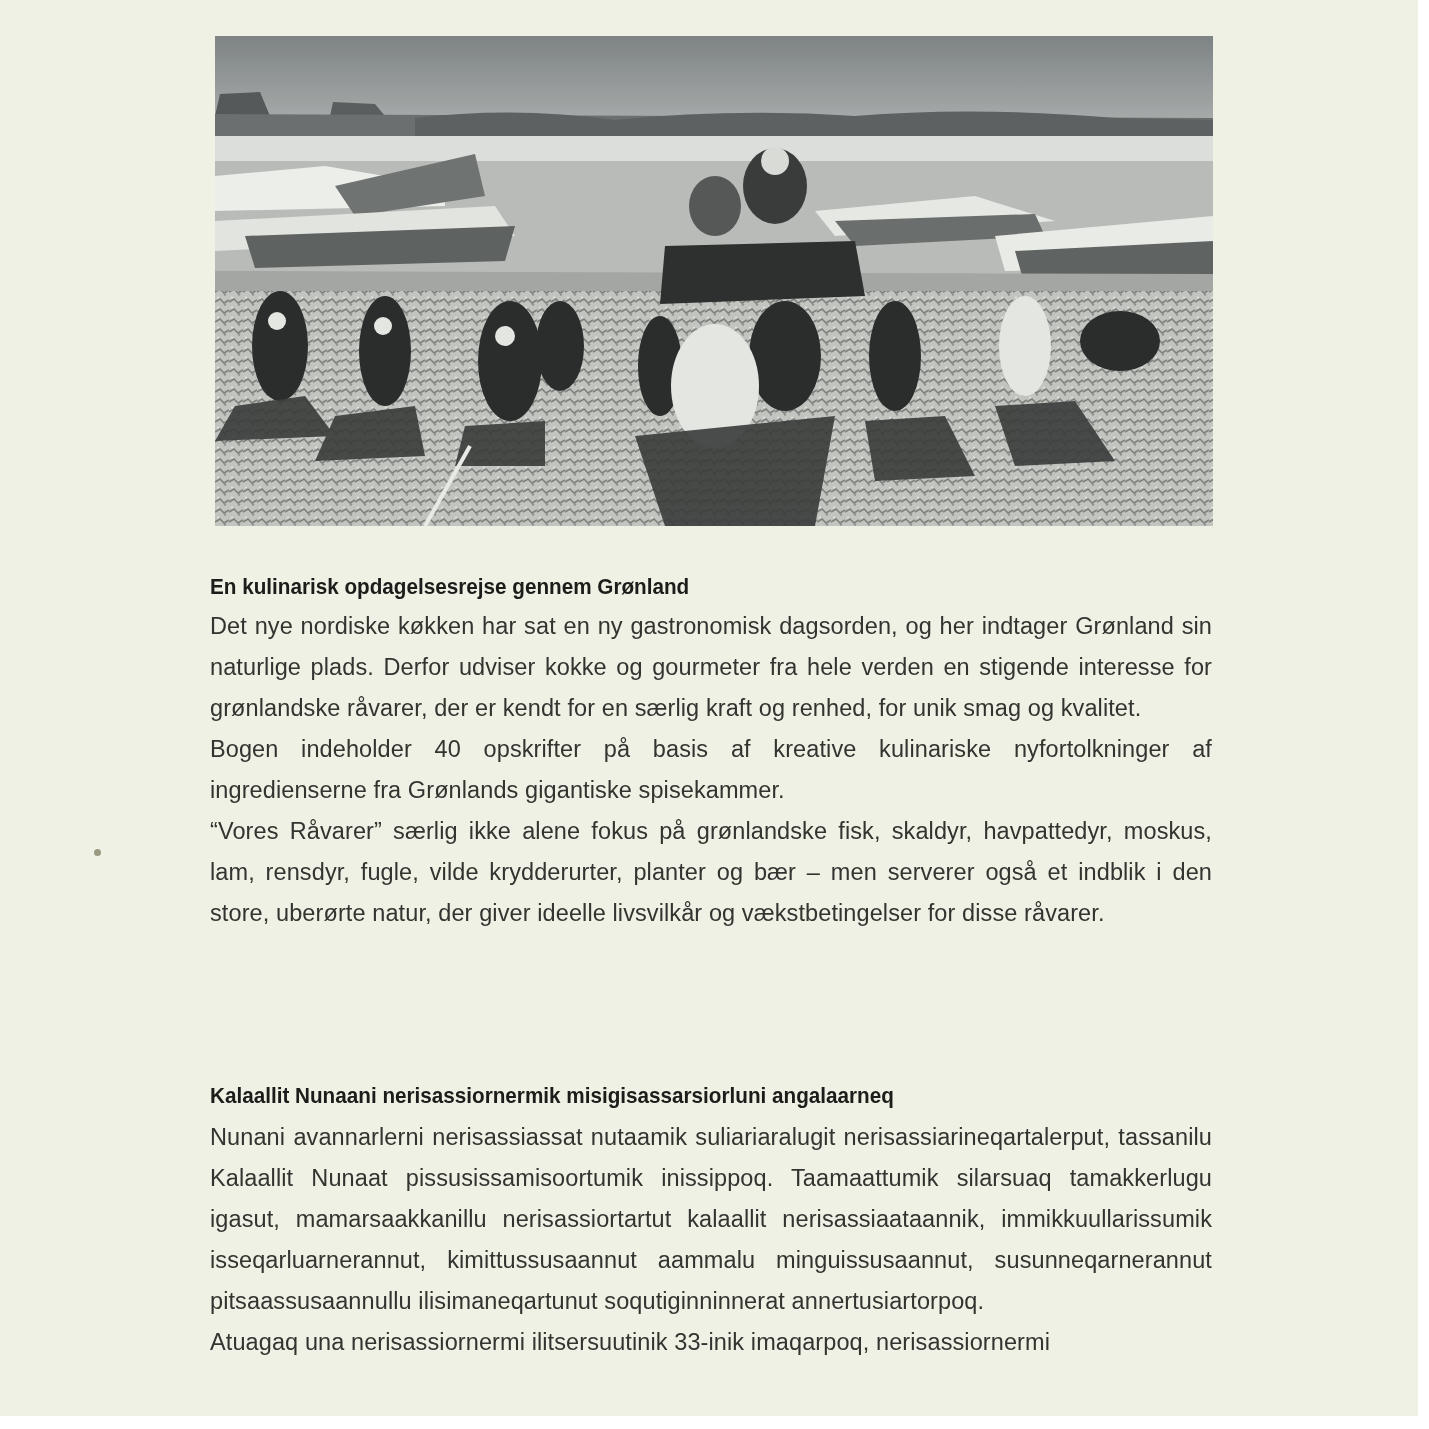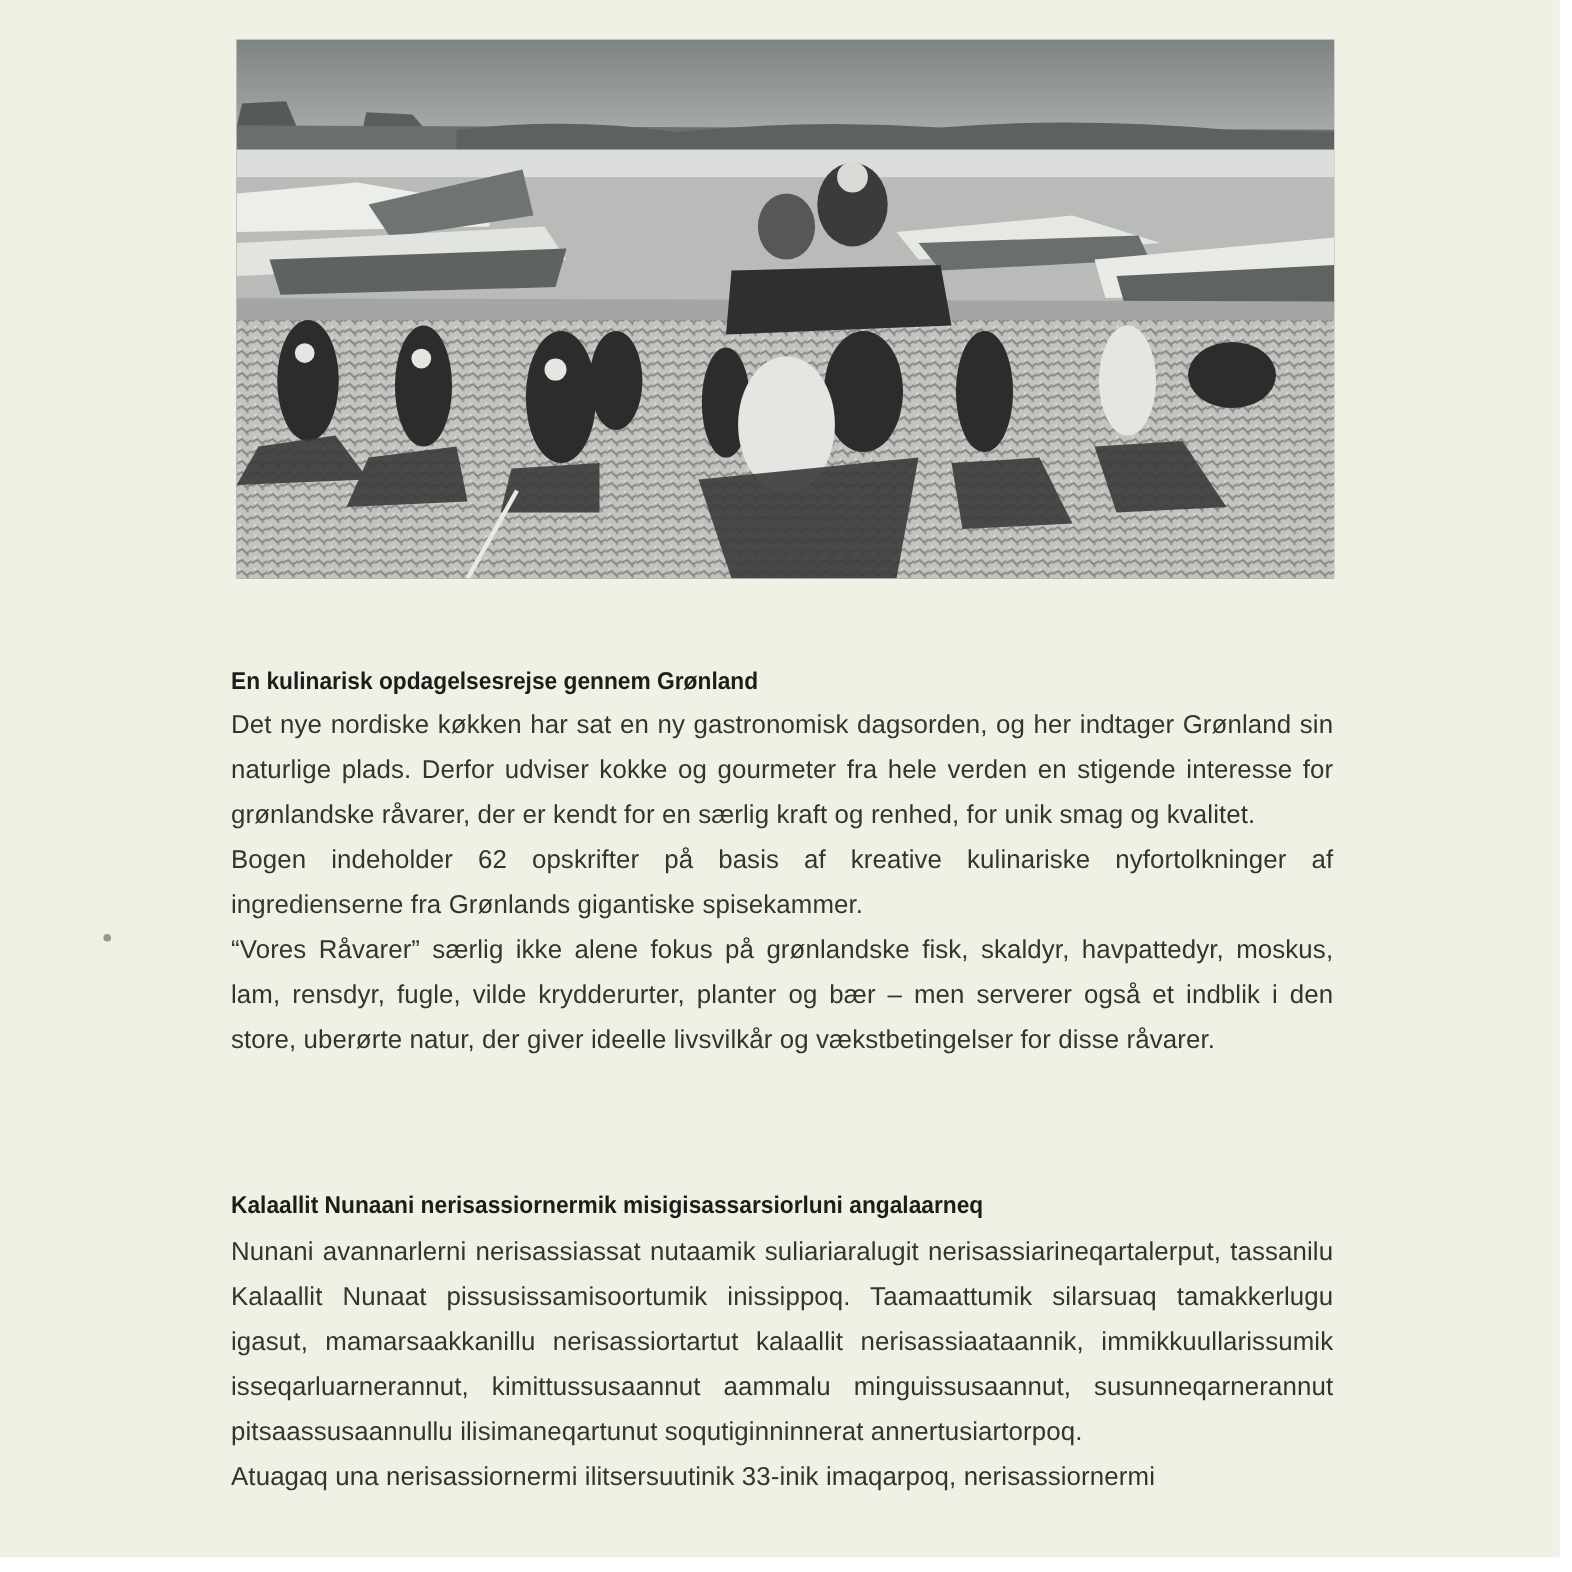--- a/index.html
+++ b/index.html
@@ -47,21 +47,21 @@
       white-space: nowrap;
     }
     .article p {
       margin: 0;
       font-size: 23.5px;
       line-height: 41px;
       text-align: justify;
       color: #333330;
       letter-spacing: 0.1px;
     }
-    .article-da { top: 604px; }
+    .article-da { top: 572px; }
     .article-da h2 { margin-bottom: 4px; }
     .article-kl { top: 1081px; }
     .article-kl h2 { margin-bottom: 6px; }
     .dot {
       position: absolute;
       left: 94px;
       top: 849px;
       width: 7px;
       height: 7px;
       border-radius: 50%;
@@ -163,21 +163,21 @@
       </g>
       <line x1="210" y1="490" x2="255" y2="410" stroke="#e8eae6" stroke-width="4"></line>
     </svg>
   </div>
 
   <div class="dot"></div>
 
   <div class="article article-da">
     <h2>En kulinarisk opdagelsesrejse gennem Grønland</h2>
     <p>Det nye nordiske køkken har sat en ny gastronomisk dagsorden, og her indtager Grønland sin naturlige plads. Derfor udviser kokke og gourmeter fra hele verden en stigende interesse for grønlandske råvarer, der er kendt for en særlig kraft og renhed, for unik smag og kvalitet.</p>
-    <p>Bogen indeholder 62 opskrifter på basis af kreative kulinariske nyfortolkninger af ingredienserne fra Grønlands gigantiske spisekammer.</p>
+    <p>Bogen indeholder 40 opskrifter på basis af kreative kulinariske nyfortolkninger af ingredienserne fra Grønlands gigantiske spisekammer.</p>
     <p>“Vores Råvarer” særlig ikke alene fokus på grønlandske fisk, skaldyr, havpattedyr, moskus, lam, rensdyr, fugle, vilde krydderurter, planter og bær – men serverer også et indblik i den store, uberørte natur, der giver ideelle livsvilkår og vækstbetingelser for disse råvarer.</p>
   </div>
 
   <div class="article article-kl">
     <h2>Kalaallit Nunaani nerisassiornermik misigisassarsiorluni angalaarneq</h2>
     <p>Nunani avannarlerni nerisassiassat nutaamik suliariaralugit nerisassiarineqartalerput, tassanilu Kalaallit Nunaat pissusissamisoortumik inissippoq. Taamaattumik silarsuaq tamakkerlugu igasut, mamarsaakkanillu nerisassiortartut kalaallit nerisassiaataannik, immikkuullarissumik isseqarluarnerannut, kimittussusaannut aammalu minguissusaannut, susunneqarnerannut pitsaassusaannullu ilisimaneqartunut soqutiginninnerat annertusiartorpoq.</p>
     <p>Atuagaq una nerisassiornermi ilitsersuutinik 33-inik imaqarpoq, nerisassiornermi</p>
   </div>
 
 </div>

